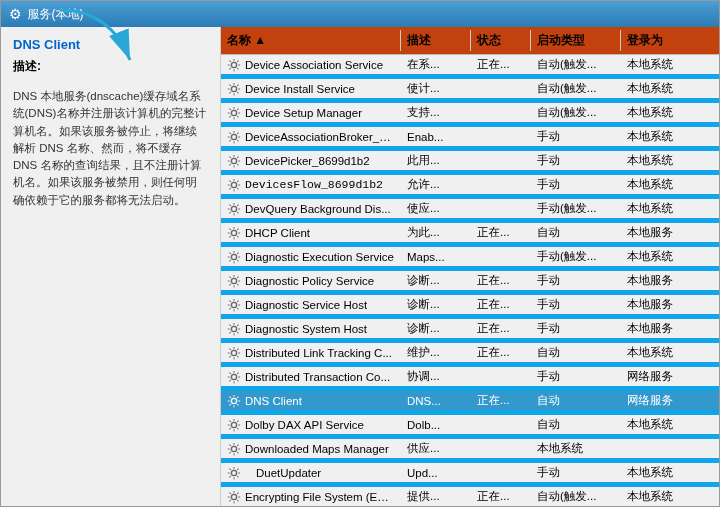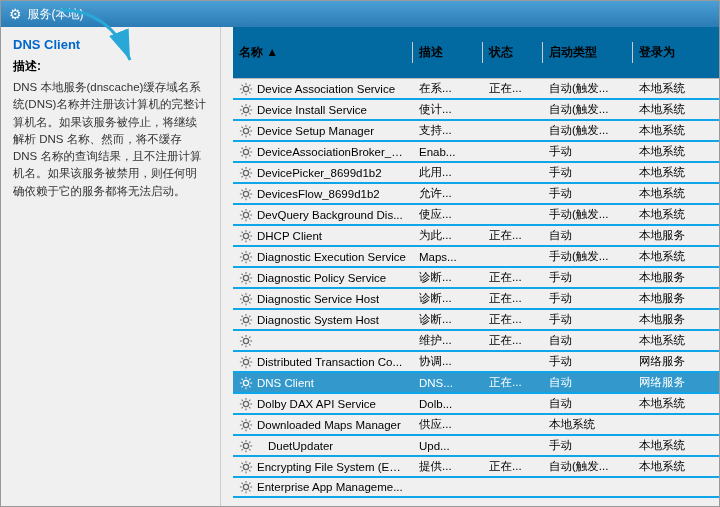--- a/index.html
+++ b/index.html
@@ -30,39 +30,38 @@
       height: 26px;
       flex-shrink: 0;
     }
     .title-icon {
       font-size: 14px;
     }
     .content {
       display: flex;
       flex: 1;
       overflow: hidden;
-      gap: 12px;
     }
     .left-panel {
       width: 220px;
       flex-shrink: 0;
       padding: 10px 12px;
       background: #f0f0f0;
       border-right: 1px solid #ccc;
       overflow-y: auto;
     }
     .left-panel .service-name {
       font-size: 13px;
       font-weight: bold;
       color: #0066cc;
       margin-bottom: 6px;
     }
     .left-panel .desc-label {
       font-weight: bold;
-      margin-bottom: 4px;
+      margin-bottom: 13px;
       font-size: 12px;
     }
     .left-panel .desc-text {
       font-size: 11.5px;
       color: #333;
       line-height: 1.5;
     }
     .arrow-svg {
       position: absolute;
       left: 50px;
@@ -70,41 +69,41 @@
     }
     .right-panel {
       flex: 1;
       display: flex;
       flex-direction: column;
       overflow: hidden;
     }
     .table-header {
       display: grid;
       grid-template-columns: 180px 70px 60px 90px 80px;
-      background: #0369a1;
+      background: #c2410c;
       border-bottom: 1px solid #bbb;
-      padding: 15px 0;
+      padding: 3px 0;
       flex-shrink: 0;
     }
     .table-header div {
       padding: 2px 6px;
       font-weight: bold;
       font-size: 12px;
       border-right: 1px solid #ccc;
       cursor: pointer;
     }
     .table-header div:last-child { border-right: none; }
     .table-body {
       flex: 1;
       overflow-y: auto;
     }
     .table-row {
       display: grid;
       grid-template-columns: 180px 70px 60px 90px 80px;
-      border-bottom: 2px solid #0ea5e9;
+      border-bottom: 5px solid #0ea5e9;
       align-items: center;
     }
     .table-row.selected {
       background: #3399cc;
       color: white;
     }
     .table-row div {
       padding: 2px 6px;
       font-size: 11.5px;
       white-space: nowrap;
@@ -286,21 +285,21 @@
                     <line x1="8" y1="13" x2="8" y2="15"></line>
                     <line x1="1" y1="8" x2="3" y2="8"></line>
                     <line x1="13" y1="8" x2="15" y2="8"></line>
                     <line x1="2.9" y1="2.9" x2="4.3" y2="4.3"></line>
                     <line x1="11.7" y1="11.7" x2="13.1" y2="13.1"></line>
                     <line x1="2.9" y1="13.1" x2="4.3" y2="11.7"></line>
                     <line x1="11.7" y1="4.3" x2="13.1" y2="2.9"></line>
                   </g>
                 </svg>
               </span>
-              <span style="overflow: hidden; text-overflow: ellipsis; white-space: nowrap;">DevicesFlow_8699d1b2</span>
+              <span style="overflow: hidden; text-overflow: ellipsis; white-space: nowrap; font-family: Liberation Mono, monospace;">DevicesFlow_8699d1b2</span>
             </div>
             <div>允许...</div>
             <div></div>
             <div>手动</div>
             <div>本地系统</div>
           </div>
           <div class="table-row">
             <div class="service-cell">
               <span class="service-icon">
                 <svg width="14" height="14" viewBox="0 0 16 16">
@@ -454,20 +453,21 @@
                     <line x1="8" y1="13" x2="8" y2="15"></line>
                     <line x1="1" y1="8" x2="3" y2="8"></line>
                     <line x1="13" y1="8" x2="15" y2="8"></line>
                     <line x1="2.9" y1="2.9" x2="4.3" y2="4.3"></line>
                     <line x1="11.7" y1="11.7" x2="13.1" y2="13.1"></line>
                     <line x1="2.9" y1="13.1" x2="4.3" y2="11.7"></line>
                     <line x1="11.7" y1="4.3" x2="13.1" y2="2.9"></line>
                   </g>
                 </svg>
               </span>
+              <span style="overflow: hidden; text-overflow: ellipsis; white-space: nowrap;">Distributed Link Tracking C...</span>
             </div>
             <div>维护...</div>
             <div>正在...</div>
             <div>自动</div>
             <div>本地系统</div>
           </div>
           <div class="table-row">
             <div class="service-cell">
               <span class="service-icon">
                 <svg width="14" height="14" viewBox="0 0 16 16">

